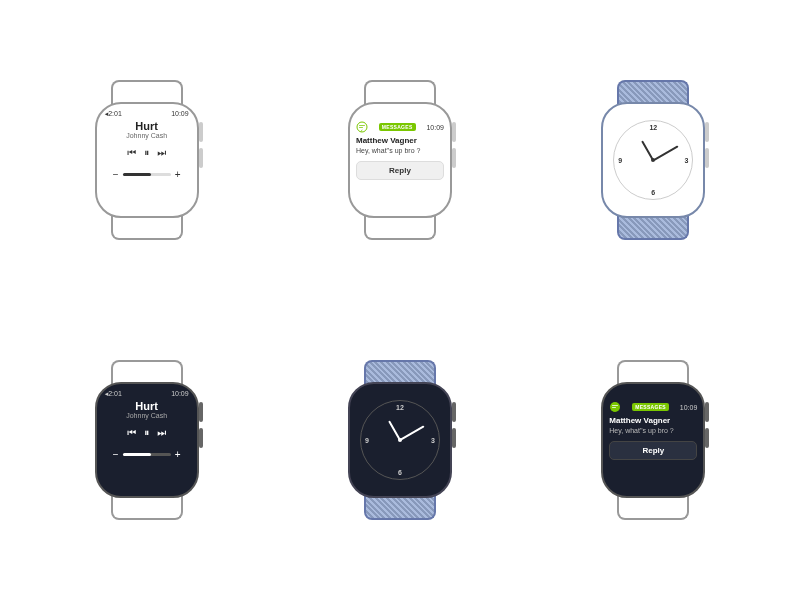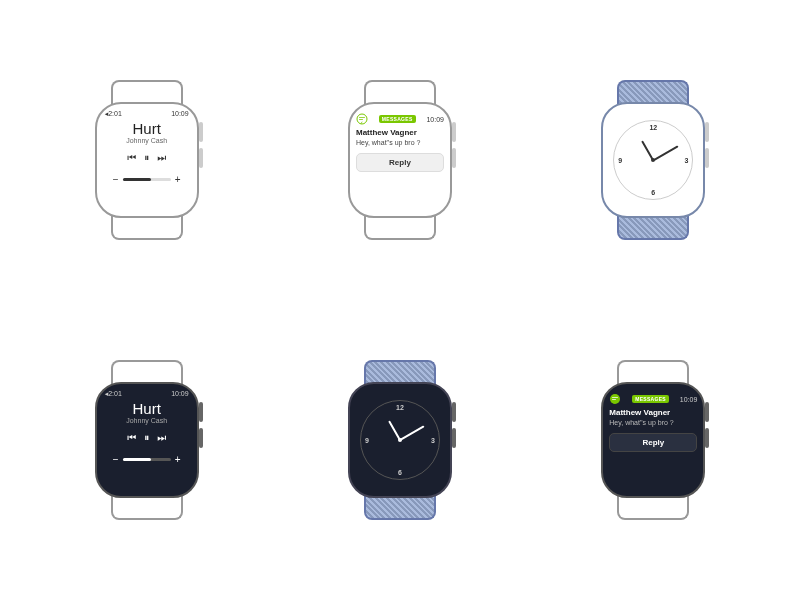--- a/index.html
+++ b/index.html
@@ -116,22 +116,22 @@
       padding: 6px 8px;
     }
     .music-header {
       display: flex;
       justify-content: space-between;
       font-size: 7px;
       color: #333;
       margin-bottom: 2px;
     }
     .music-title {
-      font-size: 15px;
-      font-weight: 400;
+      font-size: 11px;
+      font-weight: 700;
       text-align: center;
       color: #222;
     }
     .music-artist {
       font-size: 7px;
       text-align: center;
       color: #666;
       margin-bottom: 8px;
     }
     .music-controls {
@@ -175,21 +175,21 @@
     .music-header-dark { color: #ccc; }
     .music-title-dark { color: #fff; }
     .music-artist-dark { color: #aaa; }
     .ctrl-btn-dark { color: #fff; }
     .volume-minus-dark, .volume-plus-dark { color: #fff; }
     .volume-bar-dark { background: #555; }
     .volume-fill-dark { background: #fff; }
 
     
     .messages-screen {
-      padding: 9px 6px;
+      padding: 17px 6px;
     }
     .msg-header {
       display: flex;
       align-items: center;
       justify-content: space-between;
       margin-bottom: 3px;
     }
     .msg-time {
       font-size: 7px;
       color: #333;

